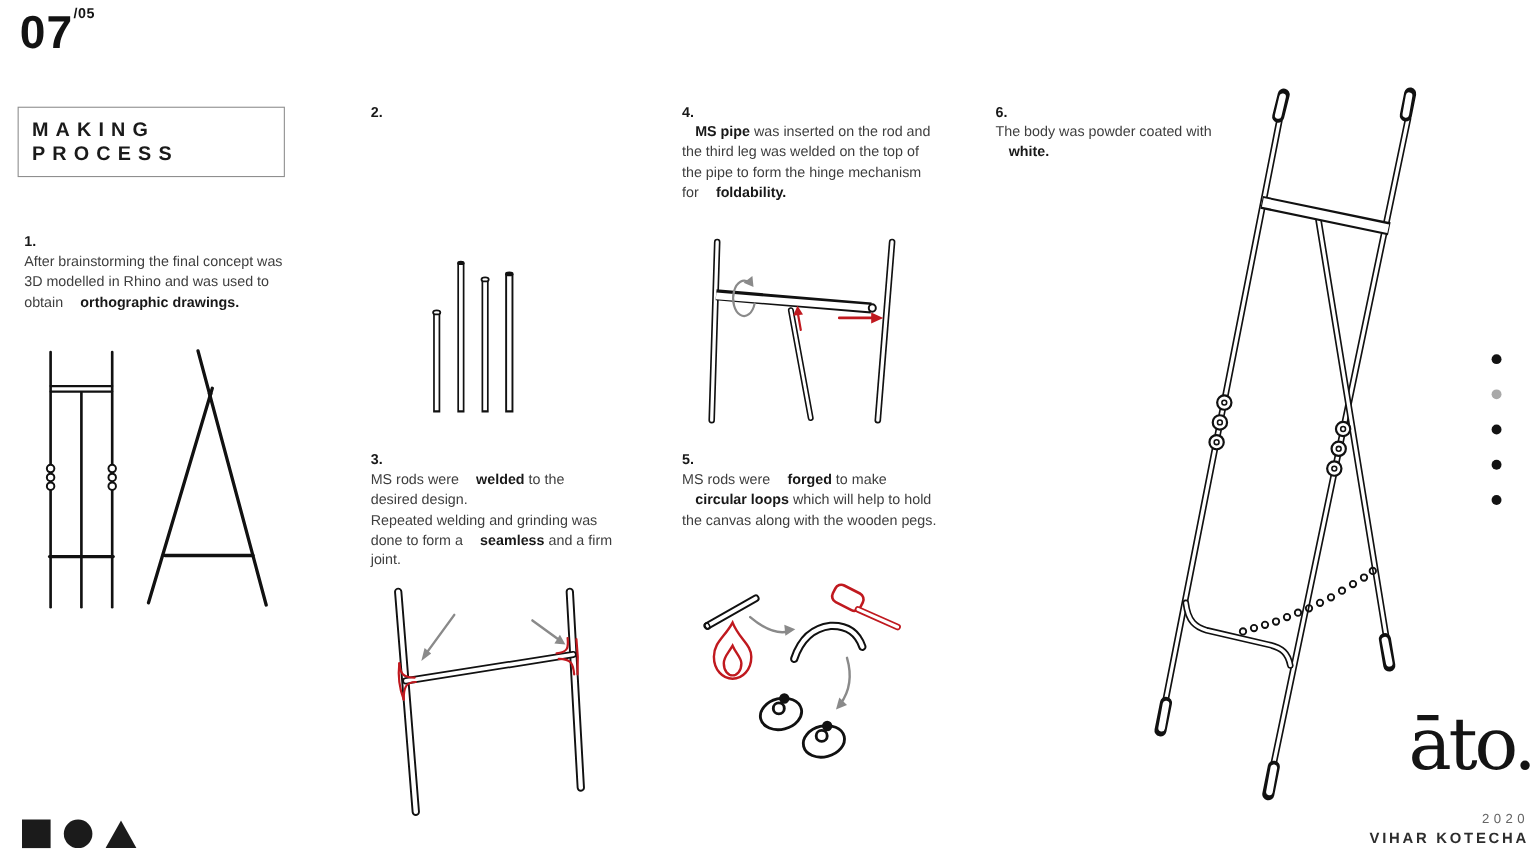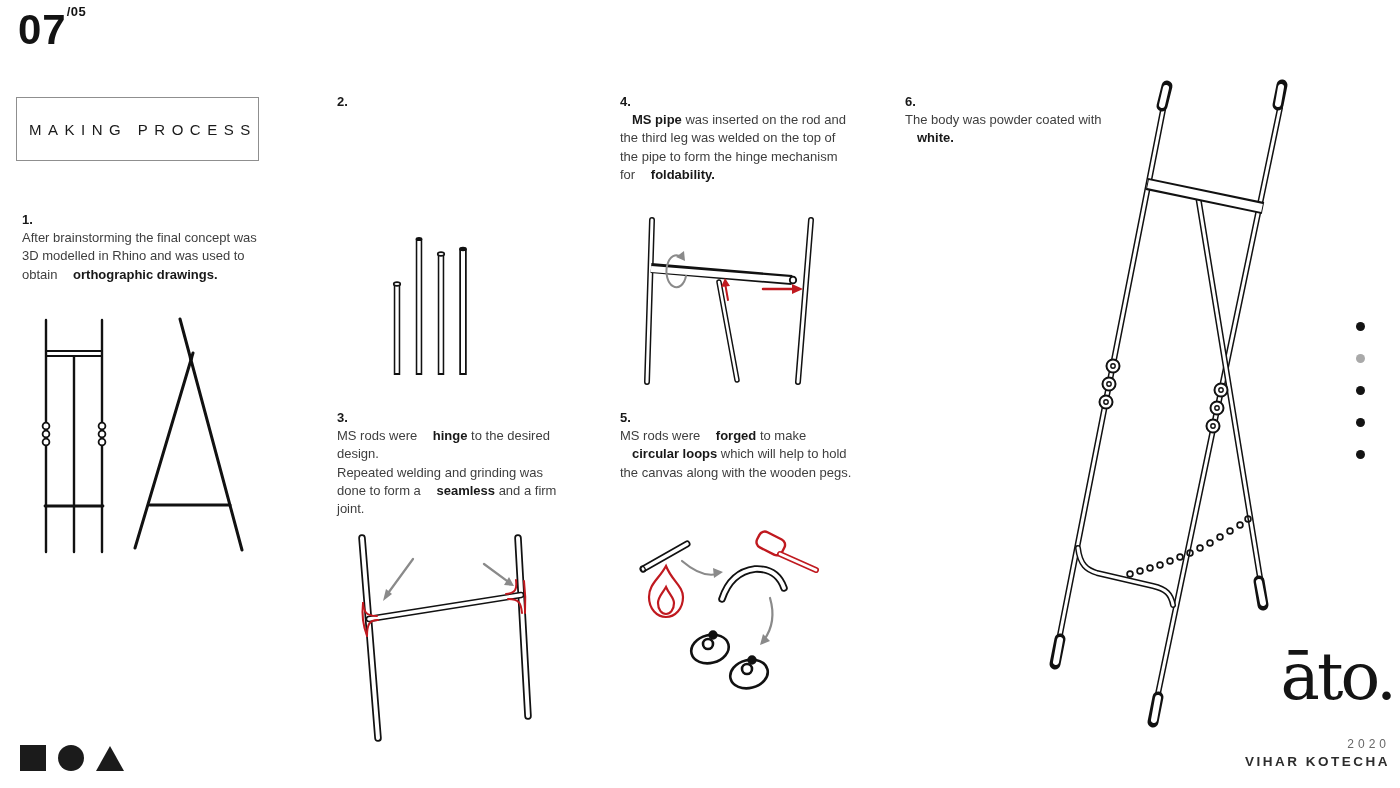--- a/index.html
+++ b/index.html
@@ -9,21 +9,21 @@
   }
   .abs{position:absolute;}
   
   .page-num{left:18px;top:4px;font-weight:700;color:#131313;}
   .page-num .big{font-size:42px;letter-spacing:1px;}
   .page-num .small{font-size:13px;vertical-align:28px;letter-spacing:0.5px;}
   .title-box{
     left:16px;top:97px;width:243px;height:64px;border:1.5px solid #8f8f8f;
     display:flex;align-items:center;padding-left:12px;box-sizing:border-box;
   }
-  .title-box span{font-size:15px;font-weight:400;letter-spacing:6.5px;color:#1a1a1a;}
+  .title-box span{font-size:18px;font-weight:700;letter-spacing:6.5px;color:#1a1a1a;}
   
   .step{font-size:13px;line-height:1.4;color:#3e3e3e;}
   .step .num{font-weight:700;color:#181818;display:block;}
   .step b{font-weight:700;color:#181818;padding-left:12px;}
   #step-1{left:22px;top:211px;width:236px;}
   #step-2{left:337px;top:93px;width:226px;}
   #step-3{left:337px;top:409px;width:222px;}
   #step-4{left:620px;top:93px;width:226px;}
   #step-5{left:620px;top:409px;width:232px;}
   #step-6{left:905px;top:93px;width:216px;}
@@ -57,21 +57,21 @@
 
 <div class="abs step" id="step-1">
   <span class="num">1.</span>
   <span><span>After brainstorming the final concept was 3D modelled in Rhino and was used to obtain </span><b>orthographic drawings.</b></span>
 </div>
 <div class="abs step" id="step-2">
   <span class="num">2.</span>
 </div>
 <div class="abs step" id="step-3">
   <span class="num">3.</span>
-  <span><span>MS rods were </span><b>hinge</b><span> to the desired design.</span><br><span>Repeated welding and grinding was done to form a </span><b>seamless</b><span> and a firm joint.</span></span>
+  <span><span>MS rods were </span><b>welded</b><span> to the desired design.</span><br><span>Repeated welding and grinding was done to form a </span><b>seamless</b><span> and a firm joint.</span></span>
 </div>
 <div class="abs step" id="step-4">
   <span class="num">4.</span>
   <span><b>MS pipe</b><span> was inserted on the rod and the third leg was welded on the top of the pipe to form the hinge mechanism for </span><b>foldability.</b></span>
 </div>
 <div class="abs step" id="step-5">
   <span class="num">5.</span>
   <span><span>MS rods were </span><b>forged</b><span> to make </span><b>circular loops</b><span> which will help to hold the canvas along with the wooden pegs.</span></span>
 </div>
 <div class="abs step" id="step-6">

